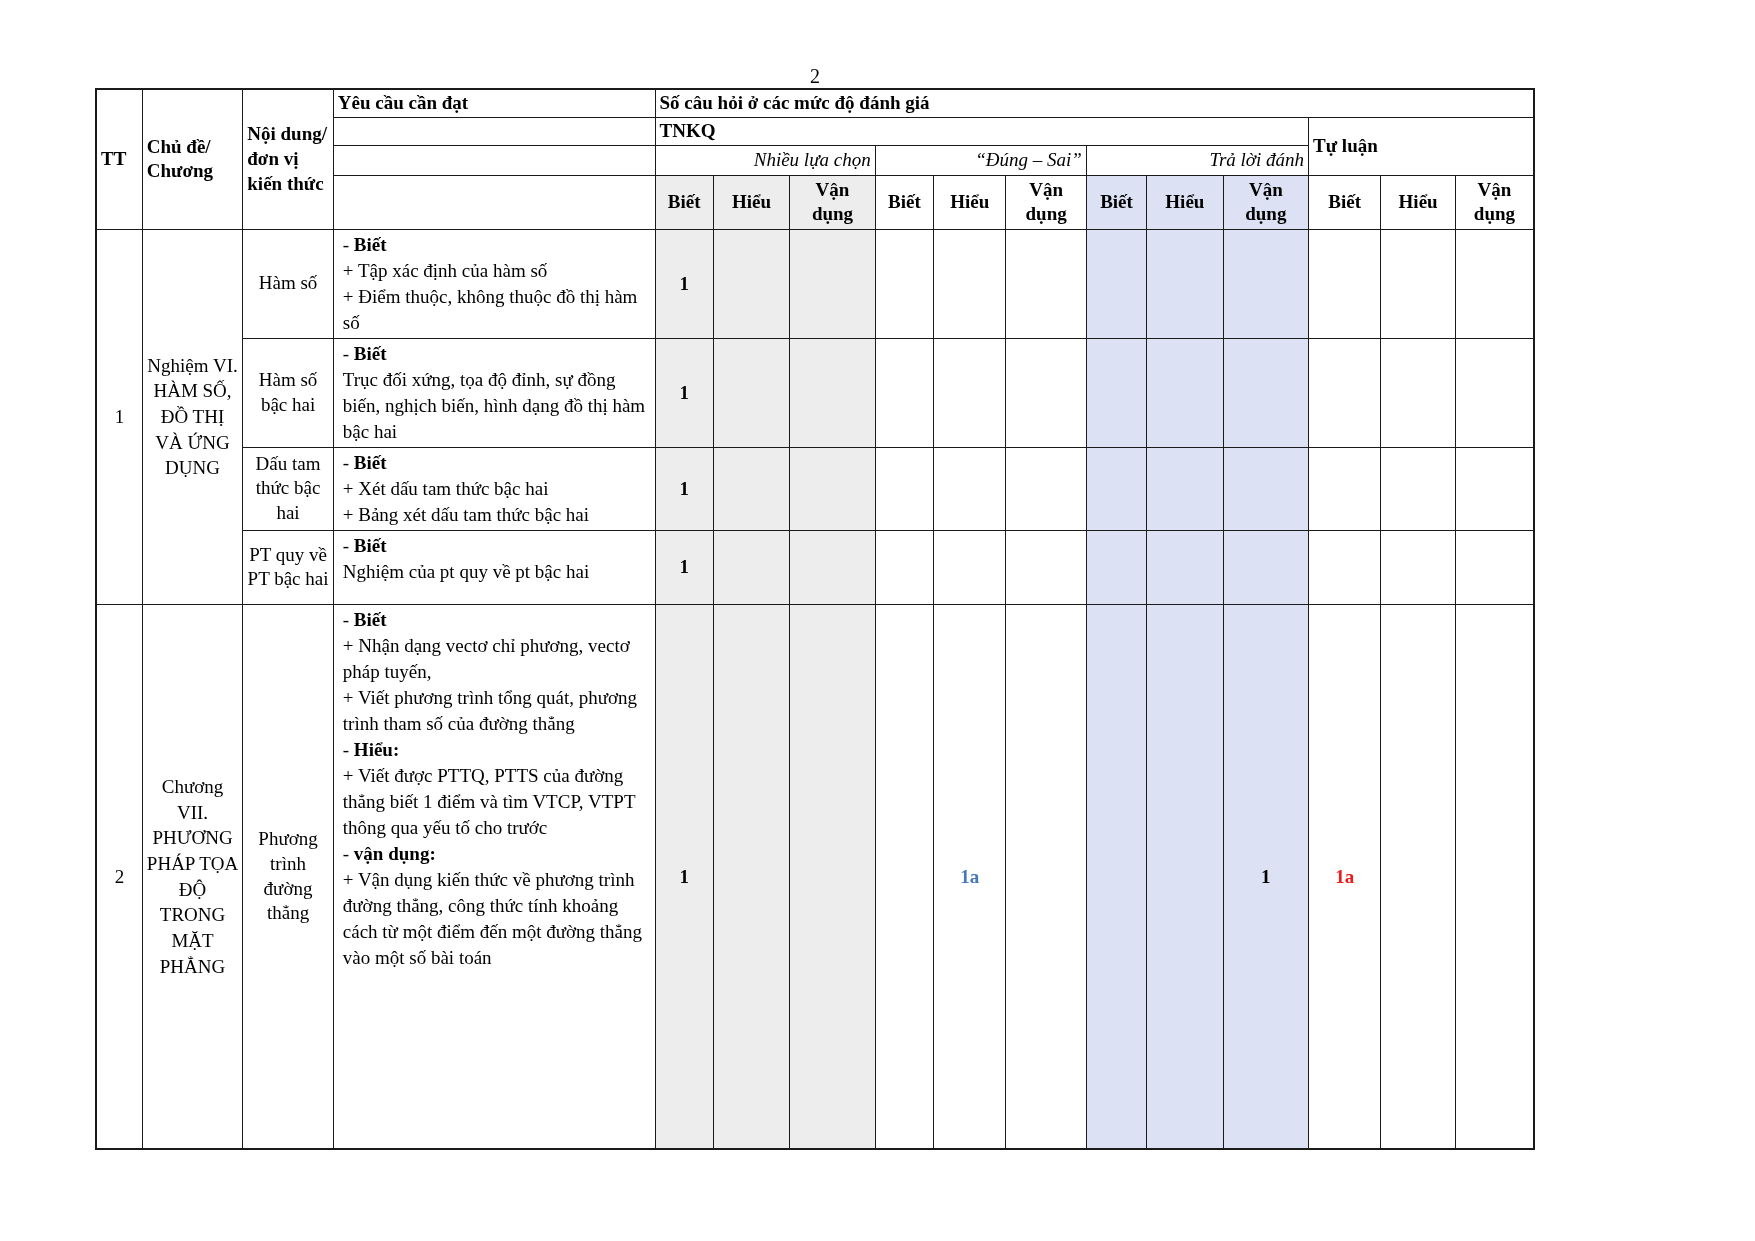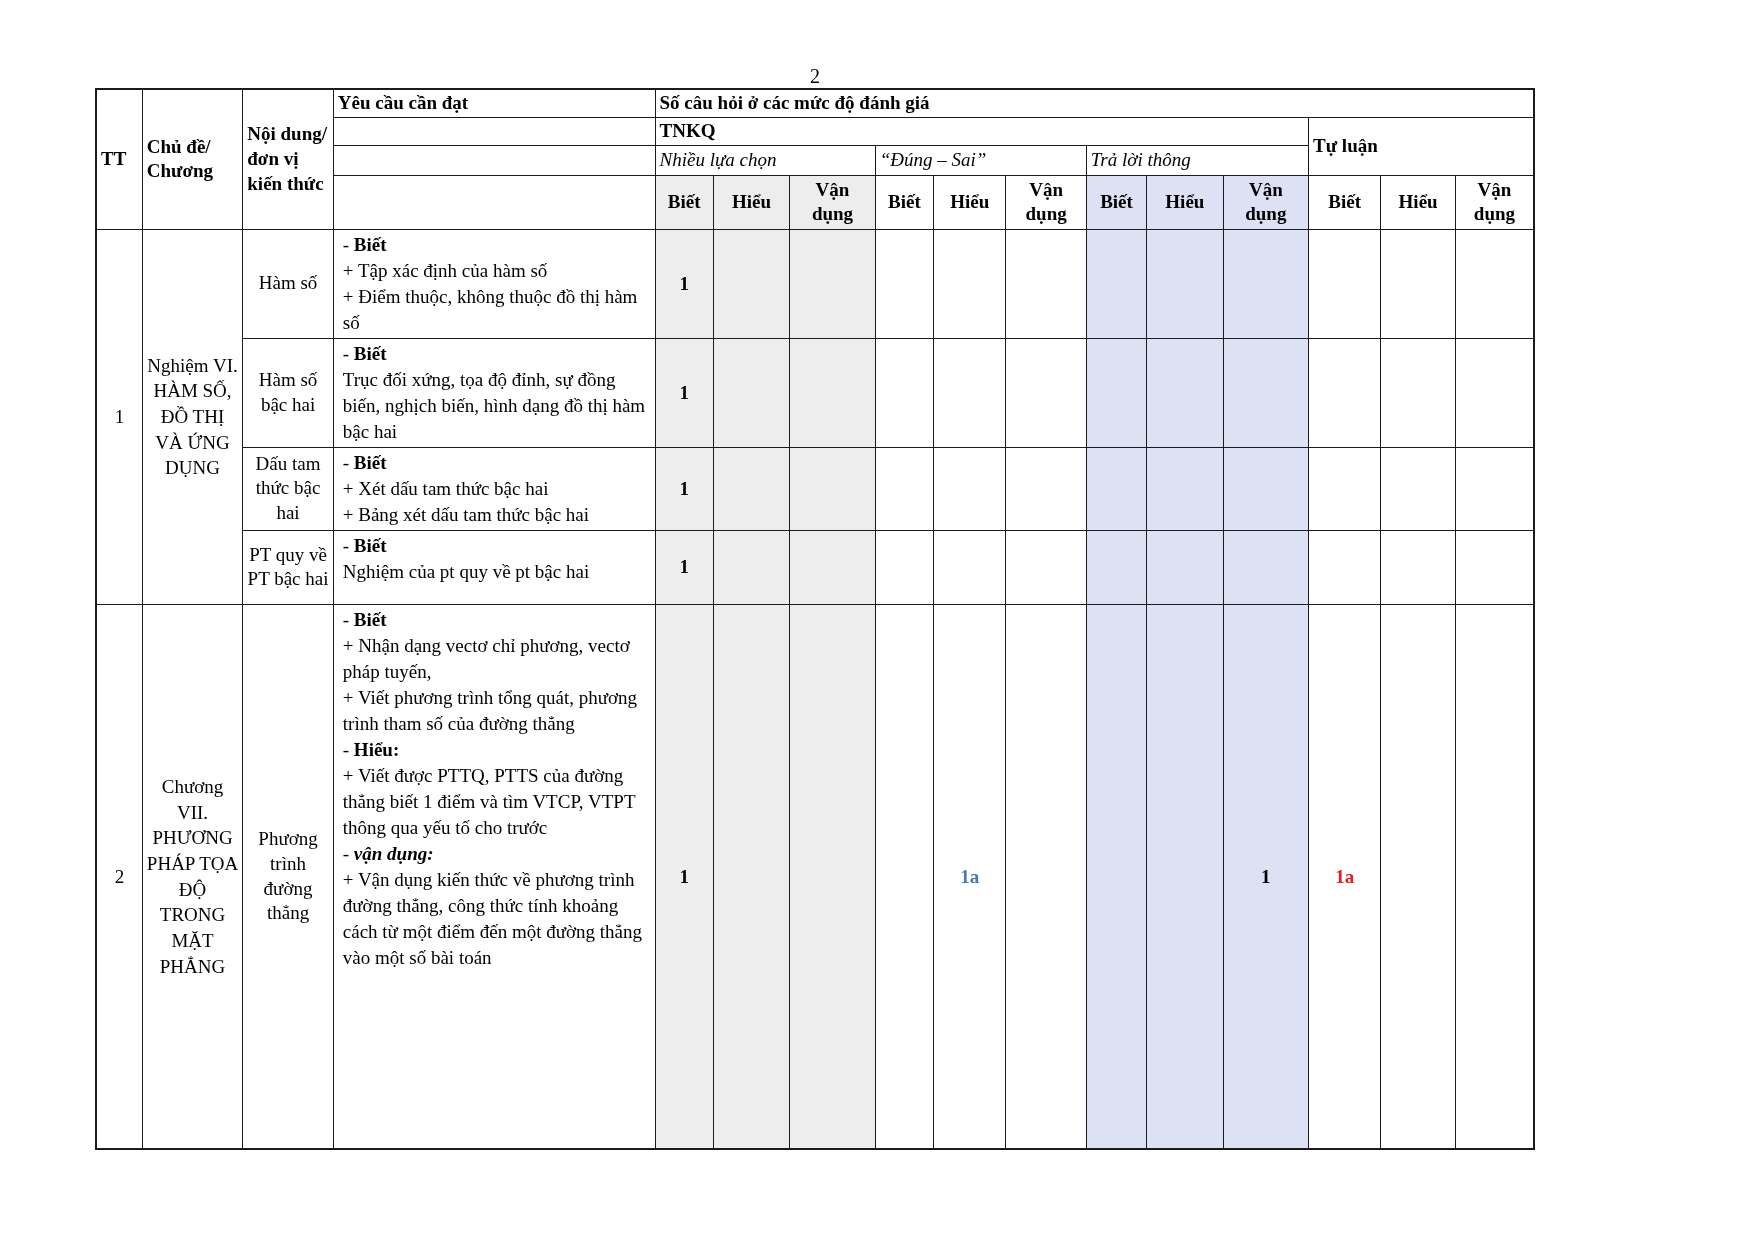--- a/index.html
+++ b/index.html
@@ -17,21 +17,21 @@
   }
   table.spec{
     border-collapse:collapse;table-layout:fixed;width:1440px;
     border:2px solid #1b1b1b;
   }
   td{
     border:1px solid #1b1b1b;padding:1px 4px;font-size:19px;
     vertical-align:middle;overflow:hidden;word-wrap:break-word;
   }
   .hdr{font-weight:bold;text-align:left;line-height:1.3;}
-  .grp{font-style:italic;text-align:left;font-size:19px;}
+  .grp{font-style:italic;text-align:right;font-size:19px;}
   .lvl{font-weight:bold;text-align:center;line-height:1.25;}
   .ttc{text-align:center;}
   .topic{text-align:center;line-height:1.35;}
   .unit{text-align:center;line-height:1.3;}
   .req{vertical-align:top;text-align:left;padding:2px 8px 2px 9px;line-height:1.37;}
   .req div{min-height:26px;}
   .num{text-align:center;font-weight:bold;}
   .g{background:var(--shade-gray,#ededed);}
   .l{background:var(--shade-blue,#dce2f3);}
   .val-blue{color:var(--ref-blue,#4878b8);}
@@ -78,21 +78,21 @@
     <tr class="hr2">
       <td></td>
       <td class="hdr" colspan="9">TNKQ</td>
       <td class="hdr" colspan="3" rowspan="2">Tự luận</td>
     </tr>
 
     <tr class="hr3">
       <td></td>
       <td class="grp" colspan="3">Nhiều lựa chọn</td>
       <td class="grp" colspan="3">“Đúng – Sai”</td>
-      <td class="grp" colspan="3">Trả lời thông</td>
+      <td class="grp" colspan="3">Trả lời đánh</td>
     </tr>
 
     <tr class="hr4">
       <td></td>
       <td class="lvl g">Biết</td>
       <td class="lvl g">Hiểu</td>
       <td class="lvl g">Vận dụng</td>
       <td class="lvl">Biết</td>
       <td class="lvl">Hiểu</td>
       <td class="lvl">Vận dụng</td>
@@ -191,21 +191,21 @@
     <tr class="r2">
       <td class="ttc">2</td>
       <td class="topic">Chương VII. PHƯƠNG PHÁP TỌA ĐỘ TRONG MẶT PHẲNG</td>
       <td class="unit">Phương trình đường thẳng</td>
       <td class="req">
             <div><span>- </span><span style="font-weight: bold;">Biết</span></div>
             <div><span>+ Nhận dạng vectơ chỉ phương, vectơ pháp tuyến,</span></div>
             <div><span>+ Viết phương trình tổng quát, phương trình tham số của đường thẳng</span></div>
             <div><span>- </span><span style="font-weight: bold;">Hiểu:</span></div>
             <div><span>+ Viết được PTTQ, PTTS của đường thẳng biết 1 điểm và tìm VTCP, VTPT thông qua yếu tố cho trước</span></div>
-            <div><span>- </span><span style="font-weight: bold; font-style: italic;">vận dụng:</span></div>
+            <div><span>- </span><span style="font-weight: bold;">vận dụng:</span></div>
             <div><span>+ Vận dụng kiến thức về phương trình đường thẳng, công thức tính khoảng cách từ một điểm đến một đường thẳng vào một số bài toán</span></div>
           </td>
       <td class="num g">1</td>
       <td class="num g"></td>
       <td class="num g"></td>
       <td class="num"></td>
       <td class="num val-blue">1a</td>
       <td class="num"></td>
       <td class="num l"></td>
       <td class="num l"></td>

